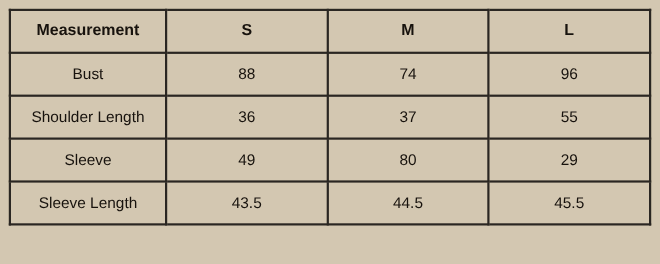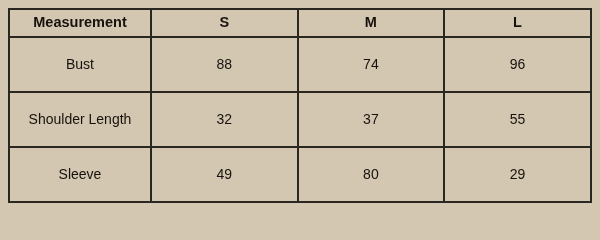--- a/index.html
+++ b/index.html
@@ -34,21 +34,21 @@
   table.size-chart col.col-size  { width: 146.6px; }
   table.size-chart th,
   table.size-chart td {
     border: 2px solid #2a2622;
     text-align: center;
     vertical-align: middle;
     color: #17120d;
     font-size: 14px;
     line-height: 1.1;
     padding: 0 4px;
-    height: 28px;
+    height: 39px;
     box-sizing: border-box;
   }
   table.size-chart thead th {
     font-weight: bold;
     font-size: 14.5px;
   }
   table.size-chart tbody td {
     font-weight: normal;
     border-radius: 15px;
   }
@@ -74,25 +74,31 @@
     </thead>
     <tbody>
       <tr>
         <td>Bust</td>
         <td>88</td>
         <td>74</td>
         <td>96</td>
       </tr>
       <tr>
         <td>Shoulder Length</td>
-        <td>32</td>
+        <td>36</td>
         <td>37</td>
         <td>55</td>
       </tr>
       <tr>
         <td>Sleeve</td>
         <td>49</td>
         <td>80</td>
         <td>29</td>
       </tr>
+      <tr>
+        <td>Sleeve Length</td>
+        <td>43.5</td>
+        <td>44.5</td>
+        <td>45.5</td>
+      </tr>
     </tbody>
   </table>
 </div>
 
 </body></html>

